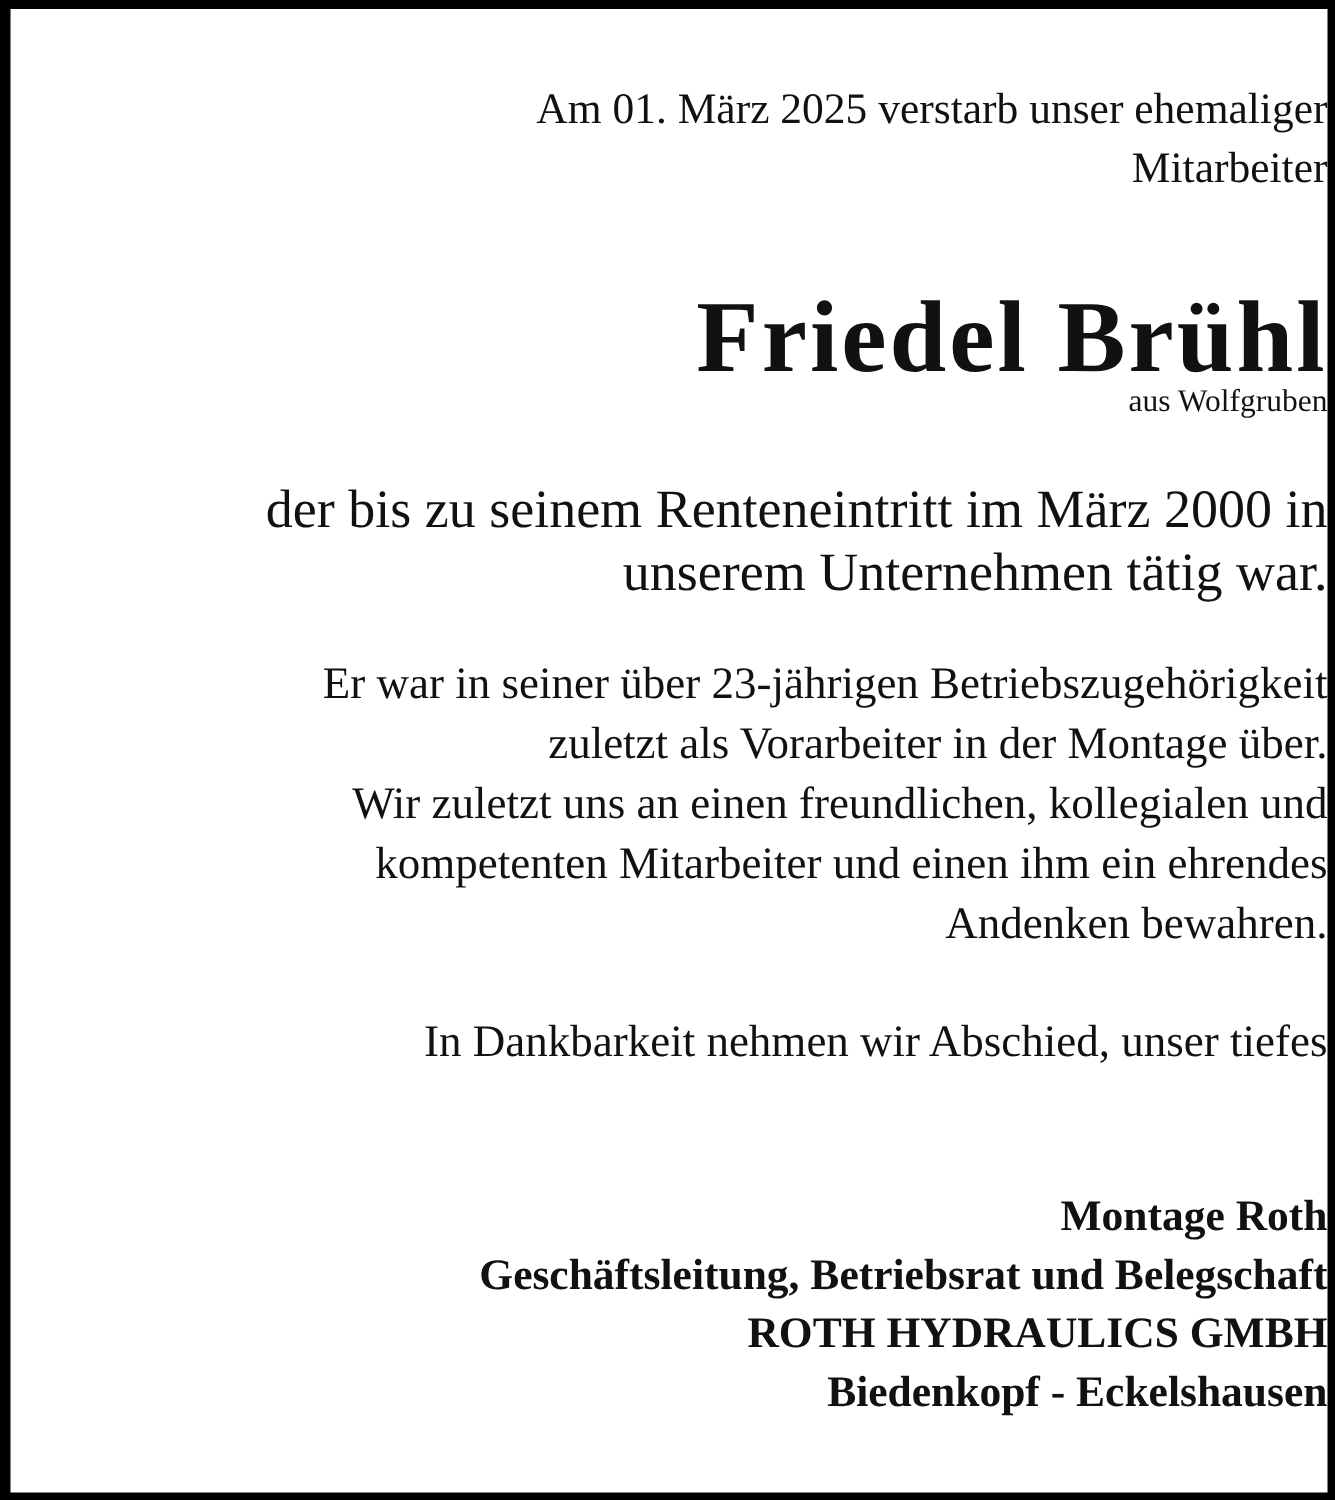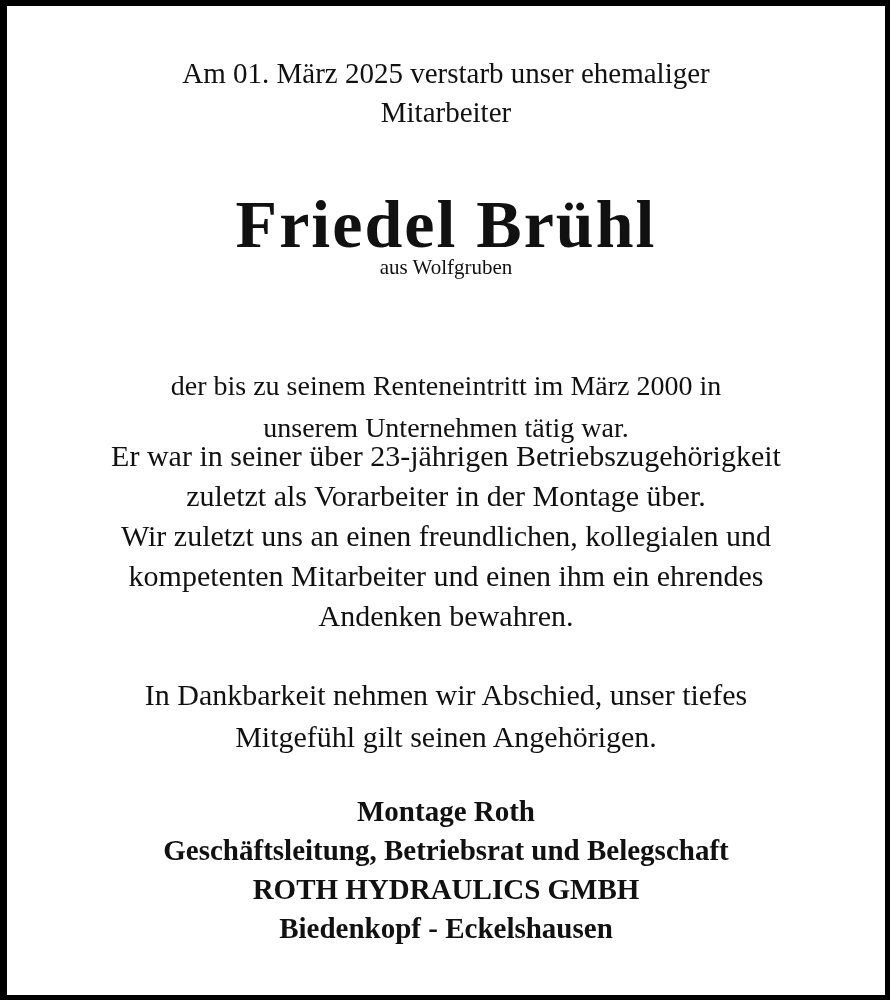--- a/index.html
+++ b/index.html
@@ -25,20 +25,21 @@
       text-align: center;
     }
     .block {
       position: absolute;
       left: 0;
       width: 100%;
     }
     .line {
       display: block;
       white-space: nowrap;
+      text-align: right;
     }
     .intro {
       top: 48px;
       font-size: 29px;
       line-height: 39px;
     }
     .name {
       top: 156px;
       font-size: 68px;
       line-height: 80px;
@@ -46,23 +47,22 @@
       letter-spacing: 2px;
       margin-top: 22px;
     }
     .origin {
       top: 242px;
       font-size: 21px;
       line-height: 39px;
     }
     .para1 {
       top: 312px;
-      font-size: 28px;
+      font-size: 36px;
       line-height: 42px;
-      margin-top: 47px;
     }
     .para2 {
       top: 430px;
       font-size: 30px;
       line-height: 40px;
     }
     .para3 {
       top: 668px;
       font-size: 30px;
       line-height: 42px;
@@ -100,21 +100,20 @@
   <div class="block para2">
     <span class="line">Er war in seiner über 23-jährigen Betriebszugehörigkeit</span>
     <span class="line">zuletzt als Vorarbeiter in der Montage über.</span>
     <span class="line">Wir zuletzt uns an einen freundlichen, kollegialen und</span>
     <span class="line">kompetenten Mitarbeiter und einen ihm ein ehrendes</span>
     <span class="line">Andenken bewahren.</span>
   </div>
 
   <div class="block para3">
     <span class="line">In Dankbarkeit nehmen wir Abschied, unser tiefes</span>
-    <span class="line">Mitgefühl gilt seinen Angehörigen.</span>
   </div>
 
   <div class="block signature">
     <span class="line">Montage Roth</span>
     <span class="line">Geschäftsleitung, Betriebsrat und Belegschaft</span>
     <span class="line">ROTH HYDRAULICS GMBH</span>
     <span class="line">Biedenkopf - Eckelshausen</span>
   </div>
 
 </div>

